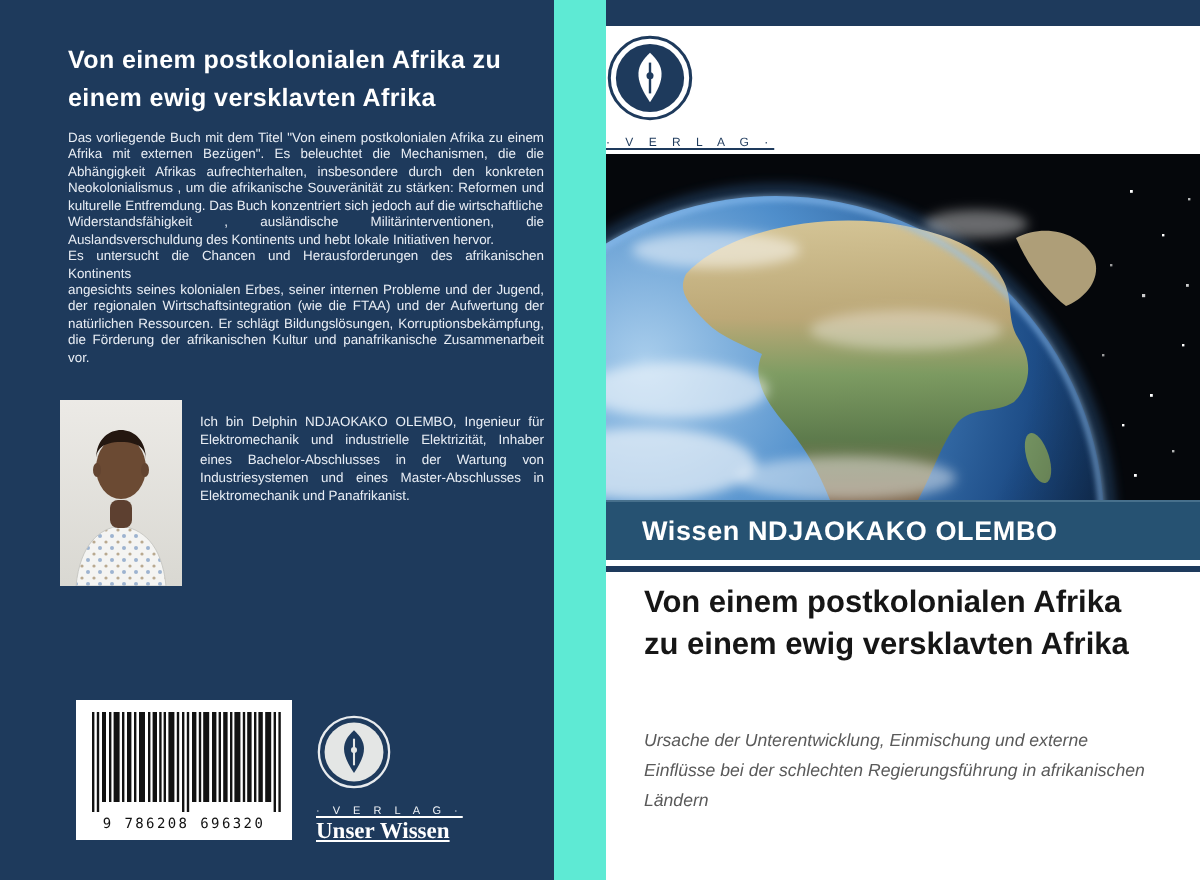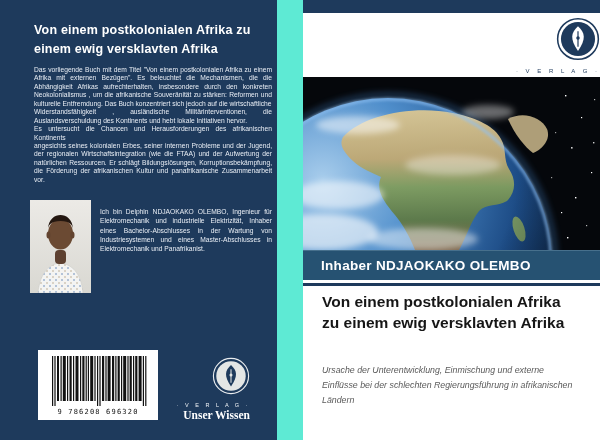--- a/index.html
+++ b/index.html
@@ -16,24 +16,24 @@
   .blurb{
     position:absolute;left:34px;top:66px;width:238px;
     color:#e9eef5;font-size:6.7px;line-height:1.26;text-align:justify;
   }
   .blurb p{margin:0;}
   .photo-box{position:absolute;left:30px;top:200px;width:61px;height:93px;background:#e7e7e3;overflow:hidden;}
   .bio{
     position:absolute;left:100px;top:207px;width:172px;
     color:#e9eef5;font-size:6.7px;line-height:1.38;text-align:justify;
   }
-  .barcode-box{position:absolute;left:38px;top:350px;width:120px;height:70px;background:#ffffff;}
+  .barcode-box{position:absolute;left:38px;top:350px;width:108px;height:70px;background:#ffffff;}
   .barcode-box svg{display:block;margin:4px auto 0 auto;}
   
-  .pub-logo{text-align:right;}
+  .pub-logo{text-align:left;text-decoration:underline;}
   .pub-logo .verlag{font-size:5.5px;letter-spacing:2.5px;margin-top:3px;white-space:nowrap;}
   .pub-logo .pubname{font-family:"Liberation Serif",serif;font-weight:bold;margin-top:1px;}
   .pub-logo-bottom{position:absolute;left:158px;top:357px;width:92px;color:#ffffff;}
   .pub-logo-bottom .verlag{color:#f0f3f7;}
   .pub-logo-bottom .pubname{font-size:11.5px;color:#ffffff;}
   
   .right-panel{position:absolute;left:303px;top:0;width:297px;height:440px;background:#ffffff;}
   .top-bar{position:absolute;left:0;top:0;width:297px;height:13px;background:#1e3a5c;}
   .pub-logo-top{position:absolute;left:0;top:17px;width:297px;color:#1e3a5c;}
   .pub-logo-top .verlag{color:#1e3a5c;font-size:6px;letter-spacing:3px;}
@@ -224,21 +224,21 @@
           <ellipse cx="20" cy="155" rx="55" ry="18" opacity="0.6"></ellipse>
           <ellipse cx="120" cy="162" rx="55" ry="11" opacity="0.45"></ellipse>
           <ellipse cx="185" cy="35" rx="26" ry="7" opacity="0.4"></ellipse>
         </g>
         <circle cx="85" cy="185" r="164" fill="url(#shade)"></circle>
         <circle cx="85" cy="185" r="163" fill="none" stroke="#8fc0f2" stroke-width="2.4" opacity="0.85" filter="url(#blur2)"></circle>
       </svg>
     </div>
 
     <div class="name-band">
-      <span>Inhaber NDJAOKAKO OLEMBO</span>
+      <span>Wissen NDJAOKAKO OLEMBO</span>
     </div>
 
     <div class="front-divider"></div>
 
     <div class="front-title">Von einem postkolonialen Afrika zu einem ewig versklavten Afrika</div>
 
     <div class="front-subtitle">Ursache der Unterentwicklung, Einmischung und externe Einflüsse bei der schlechten Regierungsführung in afrikanischen Ländern</div>
   </div>
 
 </div>

